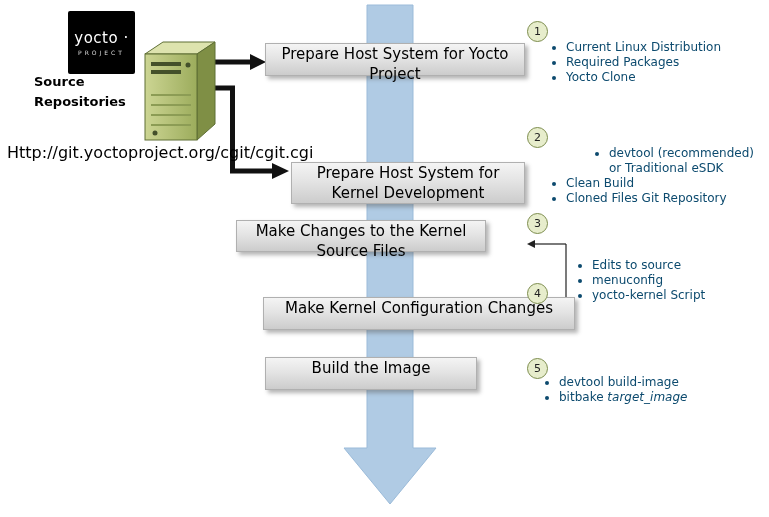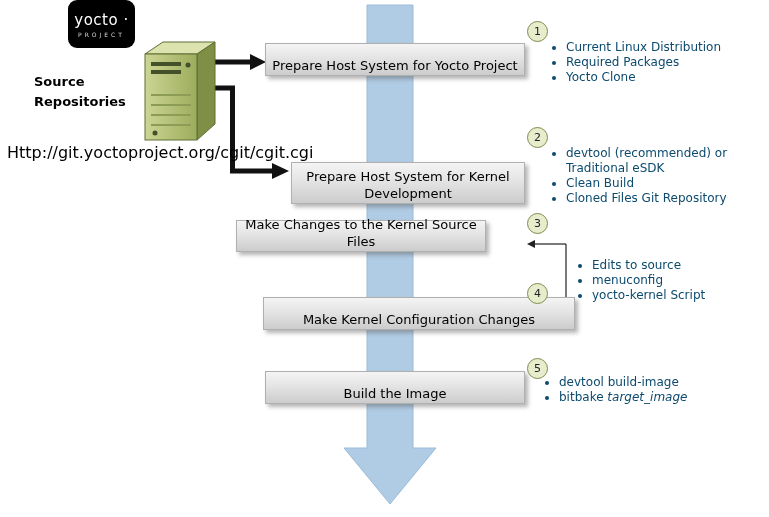--- a/index.html
+++ b/index.html
@@ -12,46 +12,46 @@
 
   
   .flow-arrow{z-index:0;}
 
   
   .box{
     position:absolute;z-index:2;
     background:linear-gradient(to bottom,#f4f4f4 0%,#e4e4e4 45%,#cccccc 100%);
     border:1px solid var(--box_border,#b0b0b0);
     box-shadow:3px 3px 4px rgba(90,90,90,0.45);
-    display:flex;align-items:flex-end;justify-content:center;
-    text-align:center;font-size:13px;line-height:1.35;padding:0 6px;box-sizing:border-box;
+    display:flex;align-items:flex-start;justify-content:center;
+    text-align:center;font-size:15px;line-height:1.35;padding:0 6px;box-sizing:border-box;
   }
 
   
   .stepnum{
     position:absolute;z-index:3;width:19px;height:19px;border-radius:50%;
     background:var(--circle_fill,#e7edcc);
     border:1.6px solid var(--circle_border,#7d8d4e);
     display:flex;align-items:center;justify-content:center;
     font-size:11px;color:#222;box-sizing:content-box;
   }
 
   
   ul.bullets{
     position:absolute;z-index:2;margin:0;padding:0 0 0 14px;
     font-size:12px;line-height:15px;color:#0c4a6e;list-style:disc outside;
   }
   ul.bullets li{margin:0;white-space:nowrap;}
-  ul.bullets li.wrap{white-space:normal;max-width:168px;}
+  ul.bullets li.wrap{white-space:normal;max-width:168px;margin-left:43px;}
   .italic{font-style:italic;}
 
   
   .logo{
-    position:absolute;left:68px;top:0;width:67px;height:48px;z-index:2;
-    background:var(--logo_bg,#000);border-radius:9px;color:#fff;
+    position:absolute;left:68px;top:11px;width:67px;height:63px;z-index:2;
+    background:var(--logo_bg,#000);border-radius:2px;color:#fff;
     display:flex;flex-direction:column;align-items:center;justify-content:center;
   }
   .logo .brand{font-size:15px;letter-spacing:0.5px;}
   .logo .sub{font-size:6px;letter-spacing:3px;margin-top:2px;color:#ddd;}
 
   .src-label{
     position:absolute;left:34px;top:72px;width:112px;z-index:2;
     font-weight:bold;font-size:13px;line-height:1.55;
   }
   .src-url{position:absolute;left:7px;top:143px;z-index:2;font-size:16px;}
@@ -107,21 +107,21 @@
   </div>
   <div class="box" style="left:291px;top:162px;width:234px;height:42px">
     <span>Prepare Host System for Kernel Development</span>
   </div>
   <div class="box" style="left:236px;top:220px;width:250px;height:32px">
     <span>Make Changes to the Kernel Source Files</span>
   </div>
   <div class="box" style="left:263px;top:297px;width:312px;height:33px">
     <span>Make Kernel Configuration Changes</span>
   </div>
-  <div class="box" style="left:265px;top:371px;width:260px;height:33px">
+  <div class="box" style="left:265px;top:357px;width:212px;height:33px">
     <span>Build the Image</span>
   </div>
 
   <div class="stepnum" style="left:527px;top:21px">1</div>
   <div class="stepnum" style="left:527px;top:127px">2</div>
   <div class="stepnum" style="left:527px;top:213px">3</div>
   <div class="stepnum" style="left:527px;top:283px">4</div>
   <div class="stepnum" style="left:527px;top:358px">5</div>
 
   <svg class="layer" width="769" height="517" viewBox="0 0 769 517" style="z-index:1">

